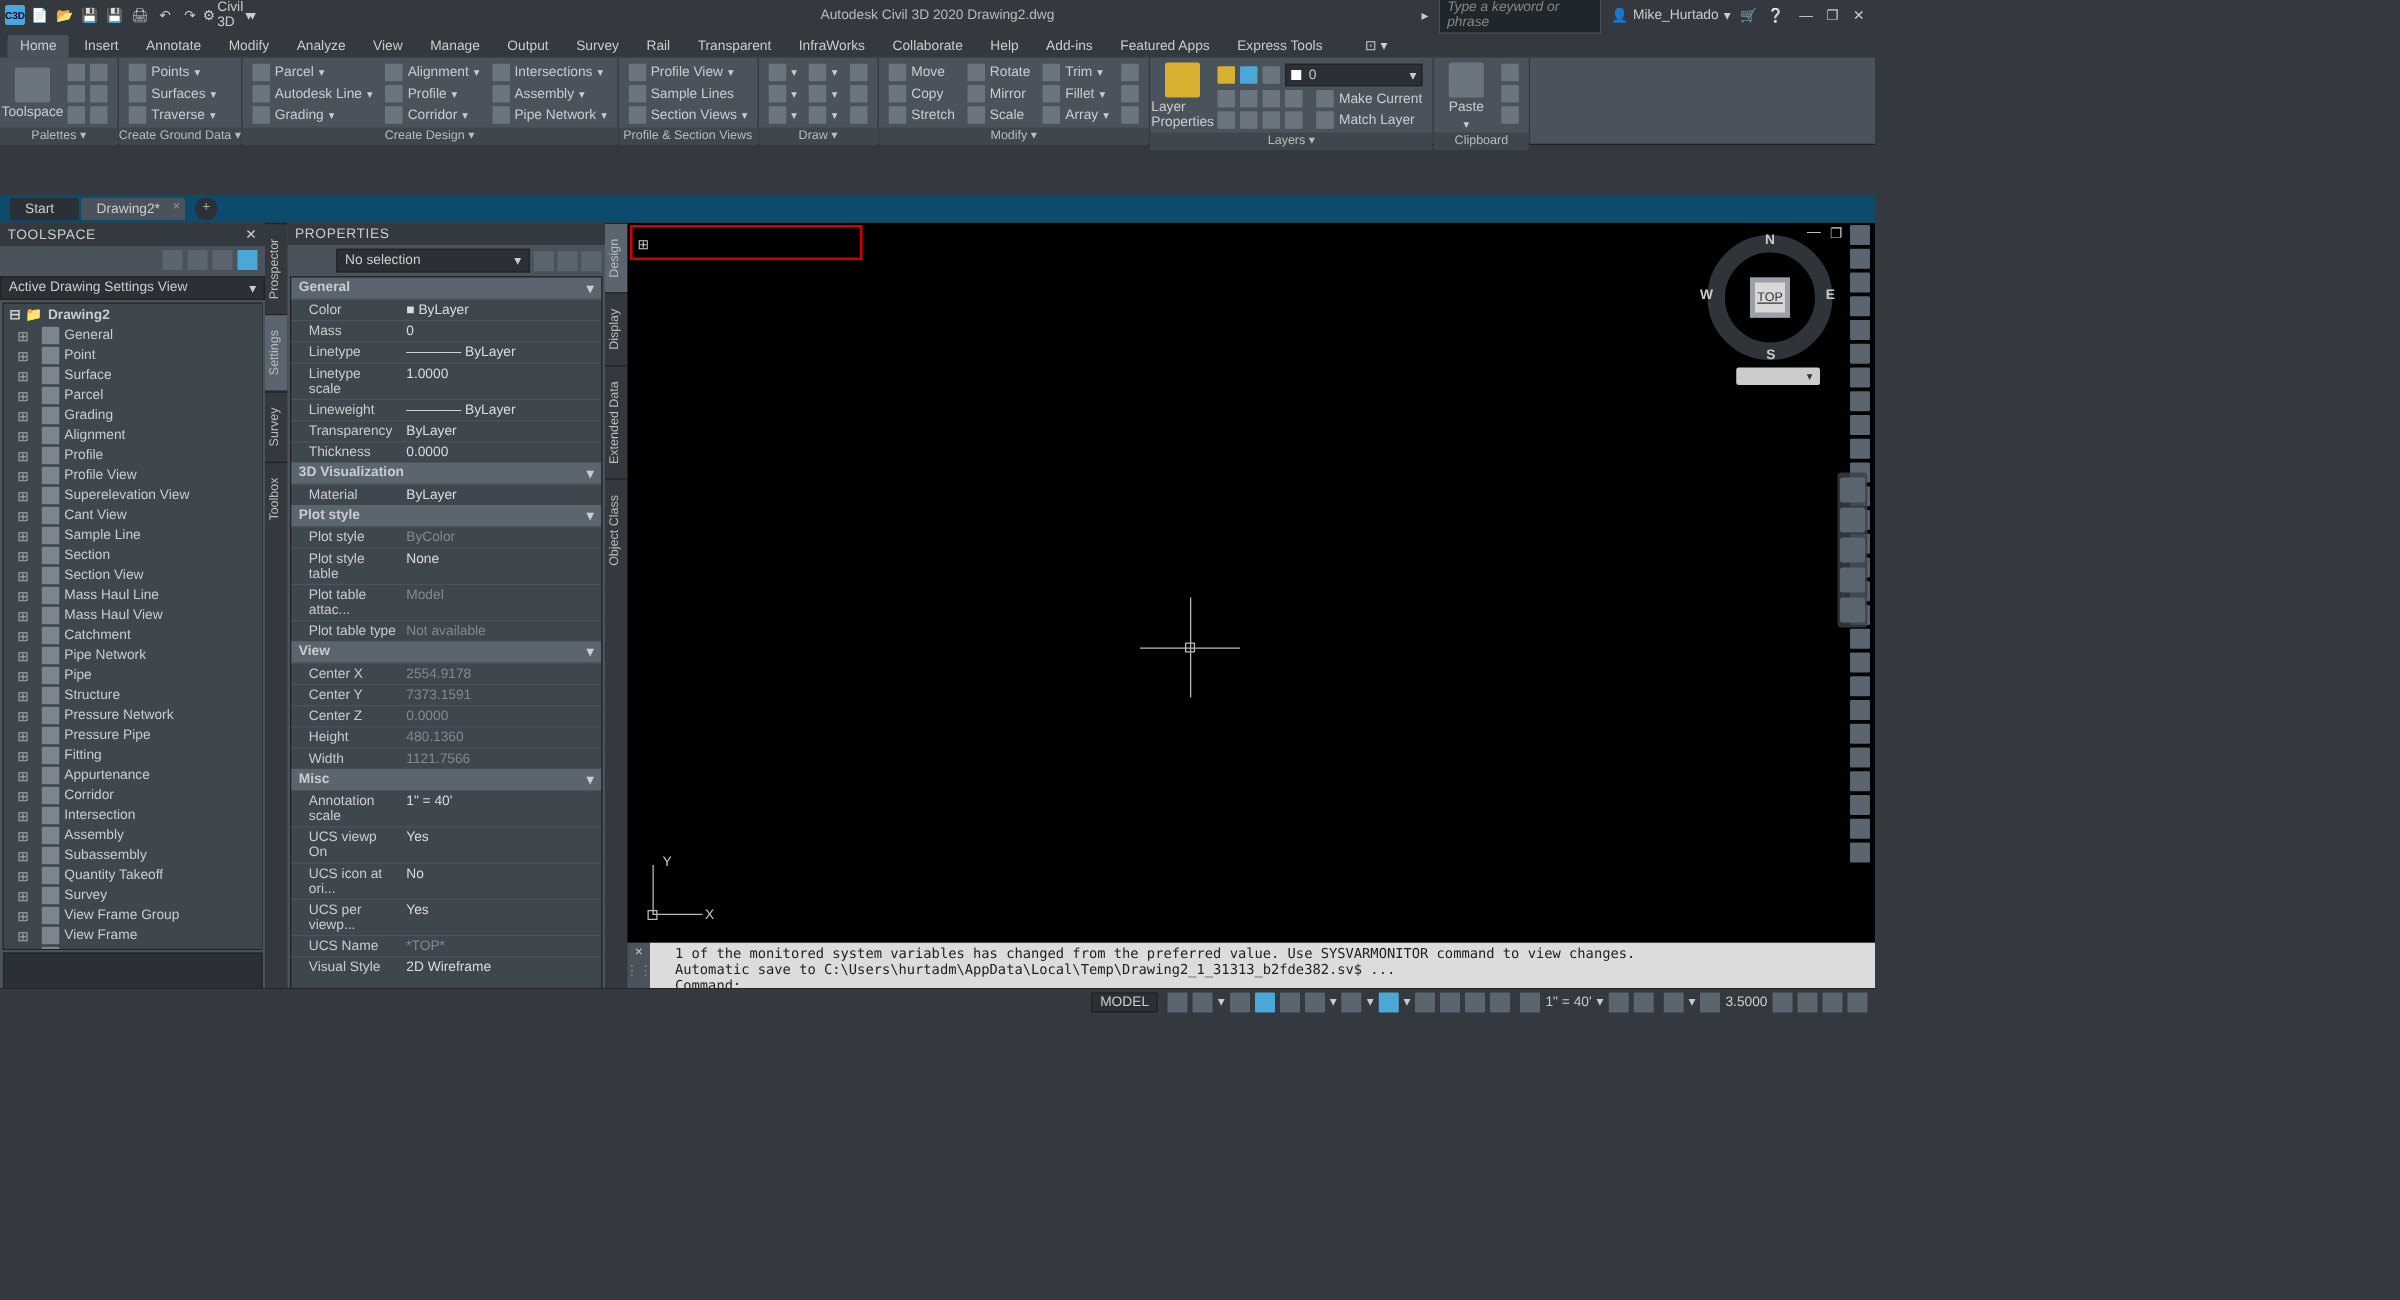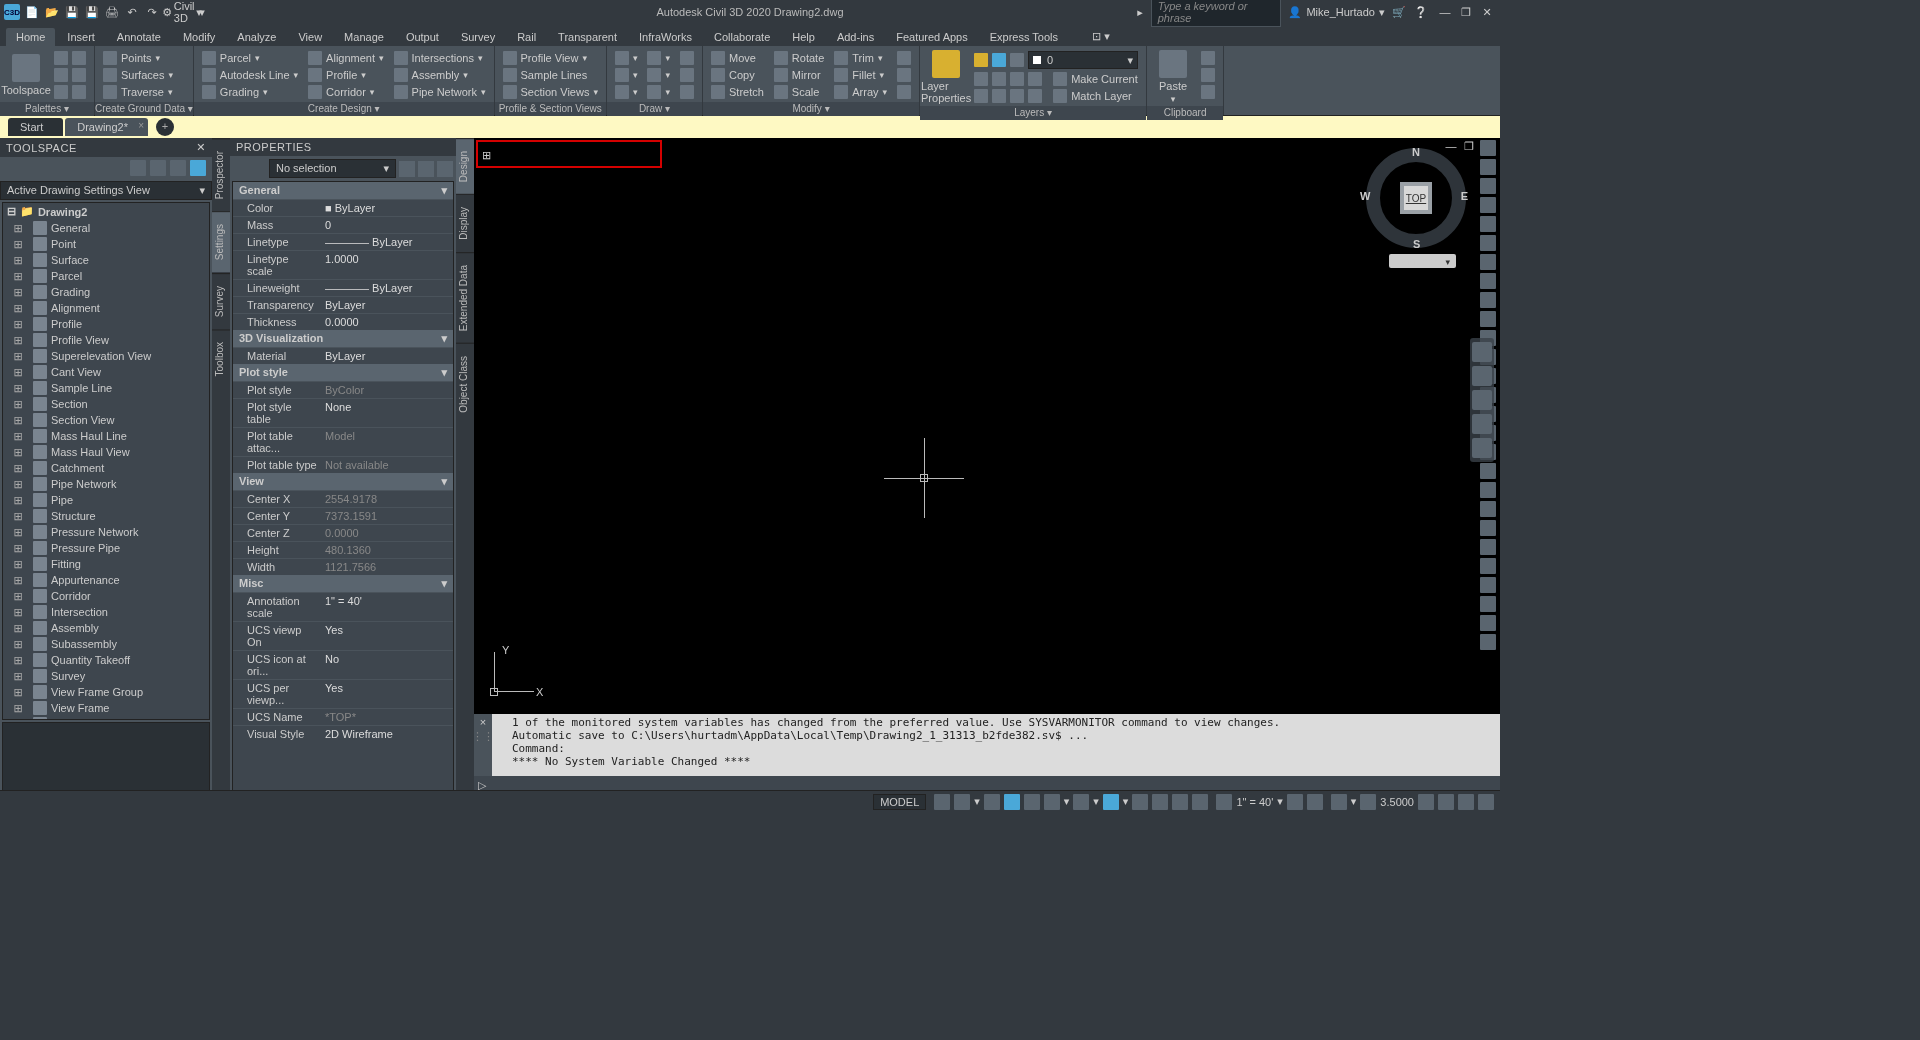--- a/index.html
+++ b/index.html
@@ -20,40 +20,40 @@
 .ribbon { height: 70px; background: #4a535b; display: flex; border-bottom: 1px solid #222; }
 .panel { border-right: 1px solid #33393f; display: flex; flex-direction: column; justify-content: space-between; padding: 2px 4px 0; }
 .panel-label { text-align: center; font-size: 10px; color: #bbb; height: 14px; background: #3e464e; margin: 0 -4px; line-height: 14px; }
 .panel-body { flex: 1; display: flex; gap: 2px; padding: 2px 0; }
 .col { display: flex; flex-direction: column; gap: 1px; }
 .rbtn { display: flex; align-items: center; gap: 4px; padding: 1px 4px; white-space: nowrap; }
 .rbtn .ic { width: 14px; height: 14px; background: #6a7580; border-radius: 1px; display: inline-block; }
 .bigbtn { width: 44px; display: flex; flex-direction: column; align-items: center; justify-content: center; gap: 2px; }
 .bigbtn .ic { width: 28px; height: 28px; background: #6a7580; border-radius: 2px; }
 .dd { font-size: 9px; }
-.doc-tabs { height: 22px; background: #fef9c3; display: flex; align-items: center; padding-left: 8px; }
+.doc-tabs { height: 22px; background: #0c4a6e; display: flex; align-items: center; padding-left: 8px; margin-top: 40px; }
 .doc-tab { background: #2a3035; padding: 3px 20px 3px 12px; margin-right: 2px; border-radius: 3px 3px 0 0; position: relative; }
 .doc-tab.active { background: #4a535b; }
 .doc-tab .x { position: absolute; right: 4px; top: 2px; font-size: 10px; color: #999; }
 .doc-tabs .plus { margin-left: 6px; color: #aaa; width: 18px; height: 18px; background: #2a3035; border-radius: 9px; text-align: center; line-height: 17px; }
 .main { display: flex; height: 656px; }
 .toolspace { width: 212px; background: #4a535b; display: flex; flex-direction: column; }
 .panel-header { background: #33393f; padding: 3px 6px; font-size: 10px; letter-spacing: .5px; color:#ddd; display:flex; justify-content:space-between; align-items:center; }
 .ts-toolbar { display: flex; justify-content: flex-end; gap: 4px; padding: 3px 6px; }
 .ts-toolbar span { width: 16px; height: 16px; background: #5a656f; border-radius: 1px; }
 .ts-dd { background: #2a3035; margin: 2px 0; padding: 2px 6px; border: 1px solid #222; display:flex; justify-content:space-between; }
 .tree { flex: 1; background: #3e464e; overflow-y: auto; border: 1px solid #222; margin: 0 2px; }
 .tree::-webkit-scrollbar { width: 14px; background: #33393f; }
 .tree::-webkit-scrollbar-thumb { background: #5a656f; }
 .tree .root { padding: 2px 4px; font-weight: bold; background: transparent; display:flex; gap:4px; align-items:center; }
 .tree .item { padding: 1px 0 1px 32px; display: flex; align-items: center; gap: 4px; }
 .tree .item .ic { width: 14px; height: 14px; background: #7a8590; border-radius: 1px; flex-shrink: 0; }
 .tree .item .exp { width: 10px; text-align: center; color: #aaa; margin-left: -22px; margin-right: 6px; }
 .ts-bottom { height: 70px; background: #2a3035; border: 1px solid #222; margin: 2px; }
-.props { width: 226px; background: #4a535b; display: flex; flex-direction: column; position: relative; }
+.props { width: 254px; background: #4a535b; display: flex; flex-direction: column; position: relative; }
 .right-vtabs { width: 18px; background: #33393f; display: flex; flex-direction: column; }
 .vtab { writing-mode: vertical-rl; transform: rotate(180deg); padding: 12px 2px; text-align: center; font-size: 10px; color: #bbb; border-bottom: 1px solid #222; }
 .props .sel-row { display: flex; padding: 3px; gap: 3px; align-items: center; margin-left: 36px; }
 .props .sel { flex: 1; background: #2a3035; border: 1px solid #222; padding: 2px 6px; display:flex; justify-content:space-between; }
 .props .sel-row .ic { width: 16px; height: 16px; background: #5a656f; }
 .pgrid { flex:1; overflow-y:auto; background: #3e464e; border: 1px solid #222; margin: 0 2px 2px; }
 .pgroup { background: #5a656f; padding: 2px 6px; font-weight: bold; display:flex; justify-content:space-between; }
 .prow { display: flex; border-top: 1px solid #4a535b; }
 .prow .k { width: 88px; padding: 2px 4px 2px 14px; }
 .prow .v { flex: 1; padding: 2px 4px; color: #ddd; }

